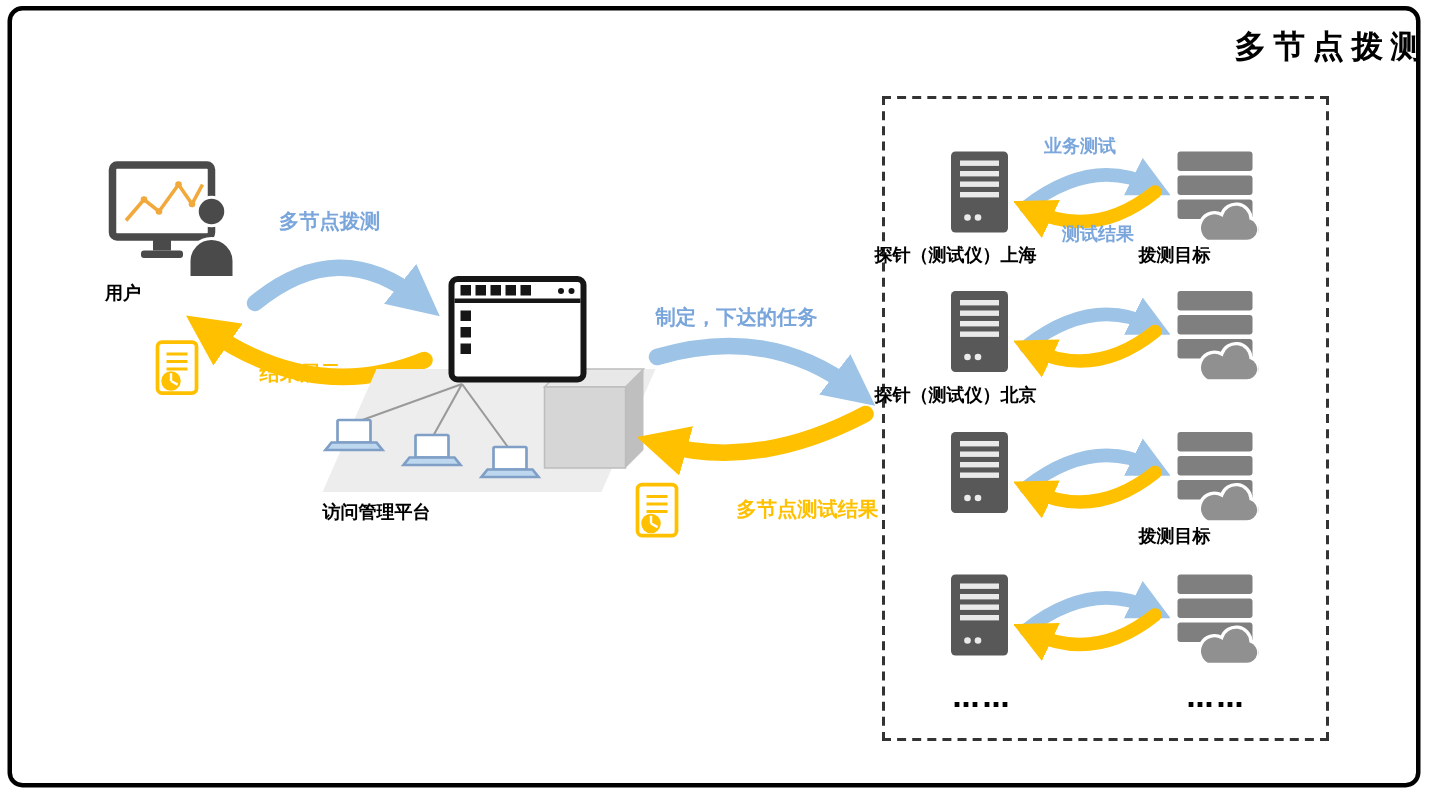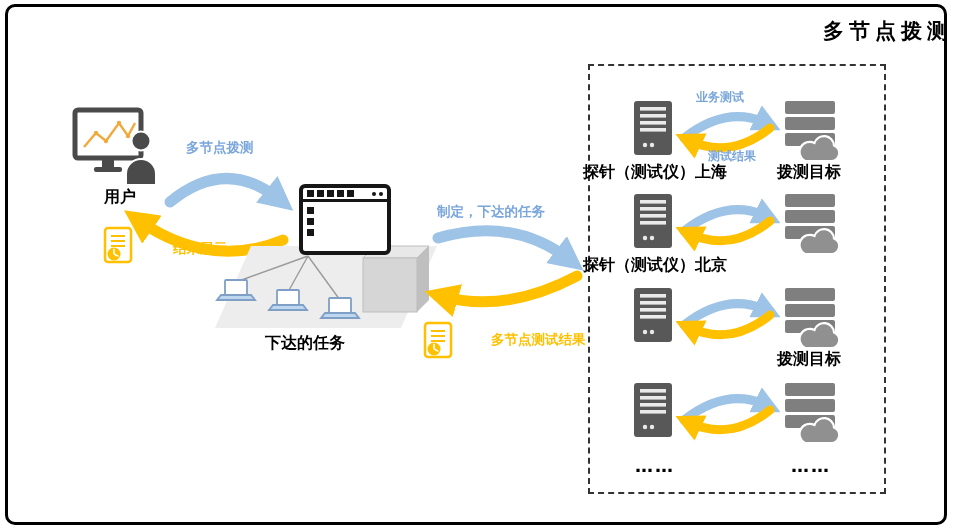--- a/index.html
+++ b/index.html
@@ -1,21 +1,21 @@
 <!DOCTYPE html>
 <html style="--arrow-blue: #9DC3E6; --arrow-yellow: #FFC000; --text-blue: #7AA6DC; --text-yellow: #FFC000; --icon-dark: #4A4A4A; --icon-gray: #7F7F7F; --cloud-gray: #909090; --laptop-blue: #BDD7EE;"><head>
 <meta charset="utf-8">
 <style>
   * { margin:0; padding:0; box-sizing:border-box; }
   html,body { background:#fff; font-family:"DejaVu Sans", sans-serif; }
   .canvas { position:relative; width:953px; height:530px; background:#fff; overflow:hidden; }
   .abs { position:absolute; }
   .frame { left:5px; top:4px; width:942px; height:521px; border:3px solid #000; border-radius:10px; }
   .title { font-weight:bold; font-size:21px; color:#000; letter-spacing:5px; text-align:right; }
-  .lbl { font-weight:bold; font-size:16px; color:#000; text-align:center; white-space:nowrap; }
+  .lbl { font-weight:bold; font-size:12px; color:#000; text-align:left; white-space:nowrap; }
   .flowlbl { font-weight:bold; font-size:13.5px; white-space:nowrap; }
   .flowlbl.sm { font-size:12px; }
   .blue { color:var(--text-blue,#7AA6DC); }
   .yellow { color:var(--text-yellow,#FFC000);margin-left:36px; }
   .dashedbox { border:2px dashed #333; background:transparent; }
   .ellipsis { font-weight:900; font-size:18px; letter-spacing:2px; text-align:center; color:#000; }
   .browser { background:#fff; border:4px solid #161616; border-radius:6px; }
   .browser .hdr { height:14px; border-bottom:3px solid #161616; display:flex; align-items:center; gap:3px; padding:0 4px; }
   .browser .bdy { display:flex; flex-direction:column; gap:4px; padding:5px 0 0 4px; }
   .sq { width:7px; height:7px; background:#161616; display:inline-block; flex:0 0 auto; }
@@ -100,21 +100,21 @@
         <span class="sq"></span>
       <span class="dot ml-auto"></span>
         <span class="dot"></span>
     </div>
     <div class="bdy">
       <span class="sq"></span>
         <span class="sq"></span>
         <span class="sq"></span>
     </div>
   </div>
-  <div class="abs lbl" style="left:215px;top:333px;width:180px">下达的任务</div>
+  <div class="abs lbl" style="left:215px;top:333px;width:180px">访问管理平台</div>
 
   <svg class="abs" style="left:428px;top:218px" width="160" height="62">
     <path d="M10,20 Q85,-2 142,42" fill="none" style="stroke:var(--arrow-blue,#9DC3E6)" stroke-width="11" stroke-linecap="round" marker-end="url(#mb)"></path>
   </svg>
   <div class="abs flowlbl blue" style="left:437px;top:203px">制定，下达的任务</div>
 
   <svg class="abs" style="left:425px;top:262px" width="170" height="62">
     <path d="M152,14 Q80,52 16,34" fill="none" style="stroke:var(--arrow-yellow,#FFC000)" stroke-width="11" stroke-linecap="round" marker-end="url(#my)"></path>
   </svg>
   <svg class="abs" style="left:423px;top:321px" width="30" height="38">

